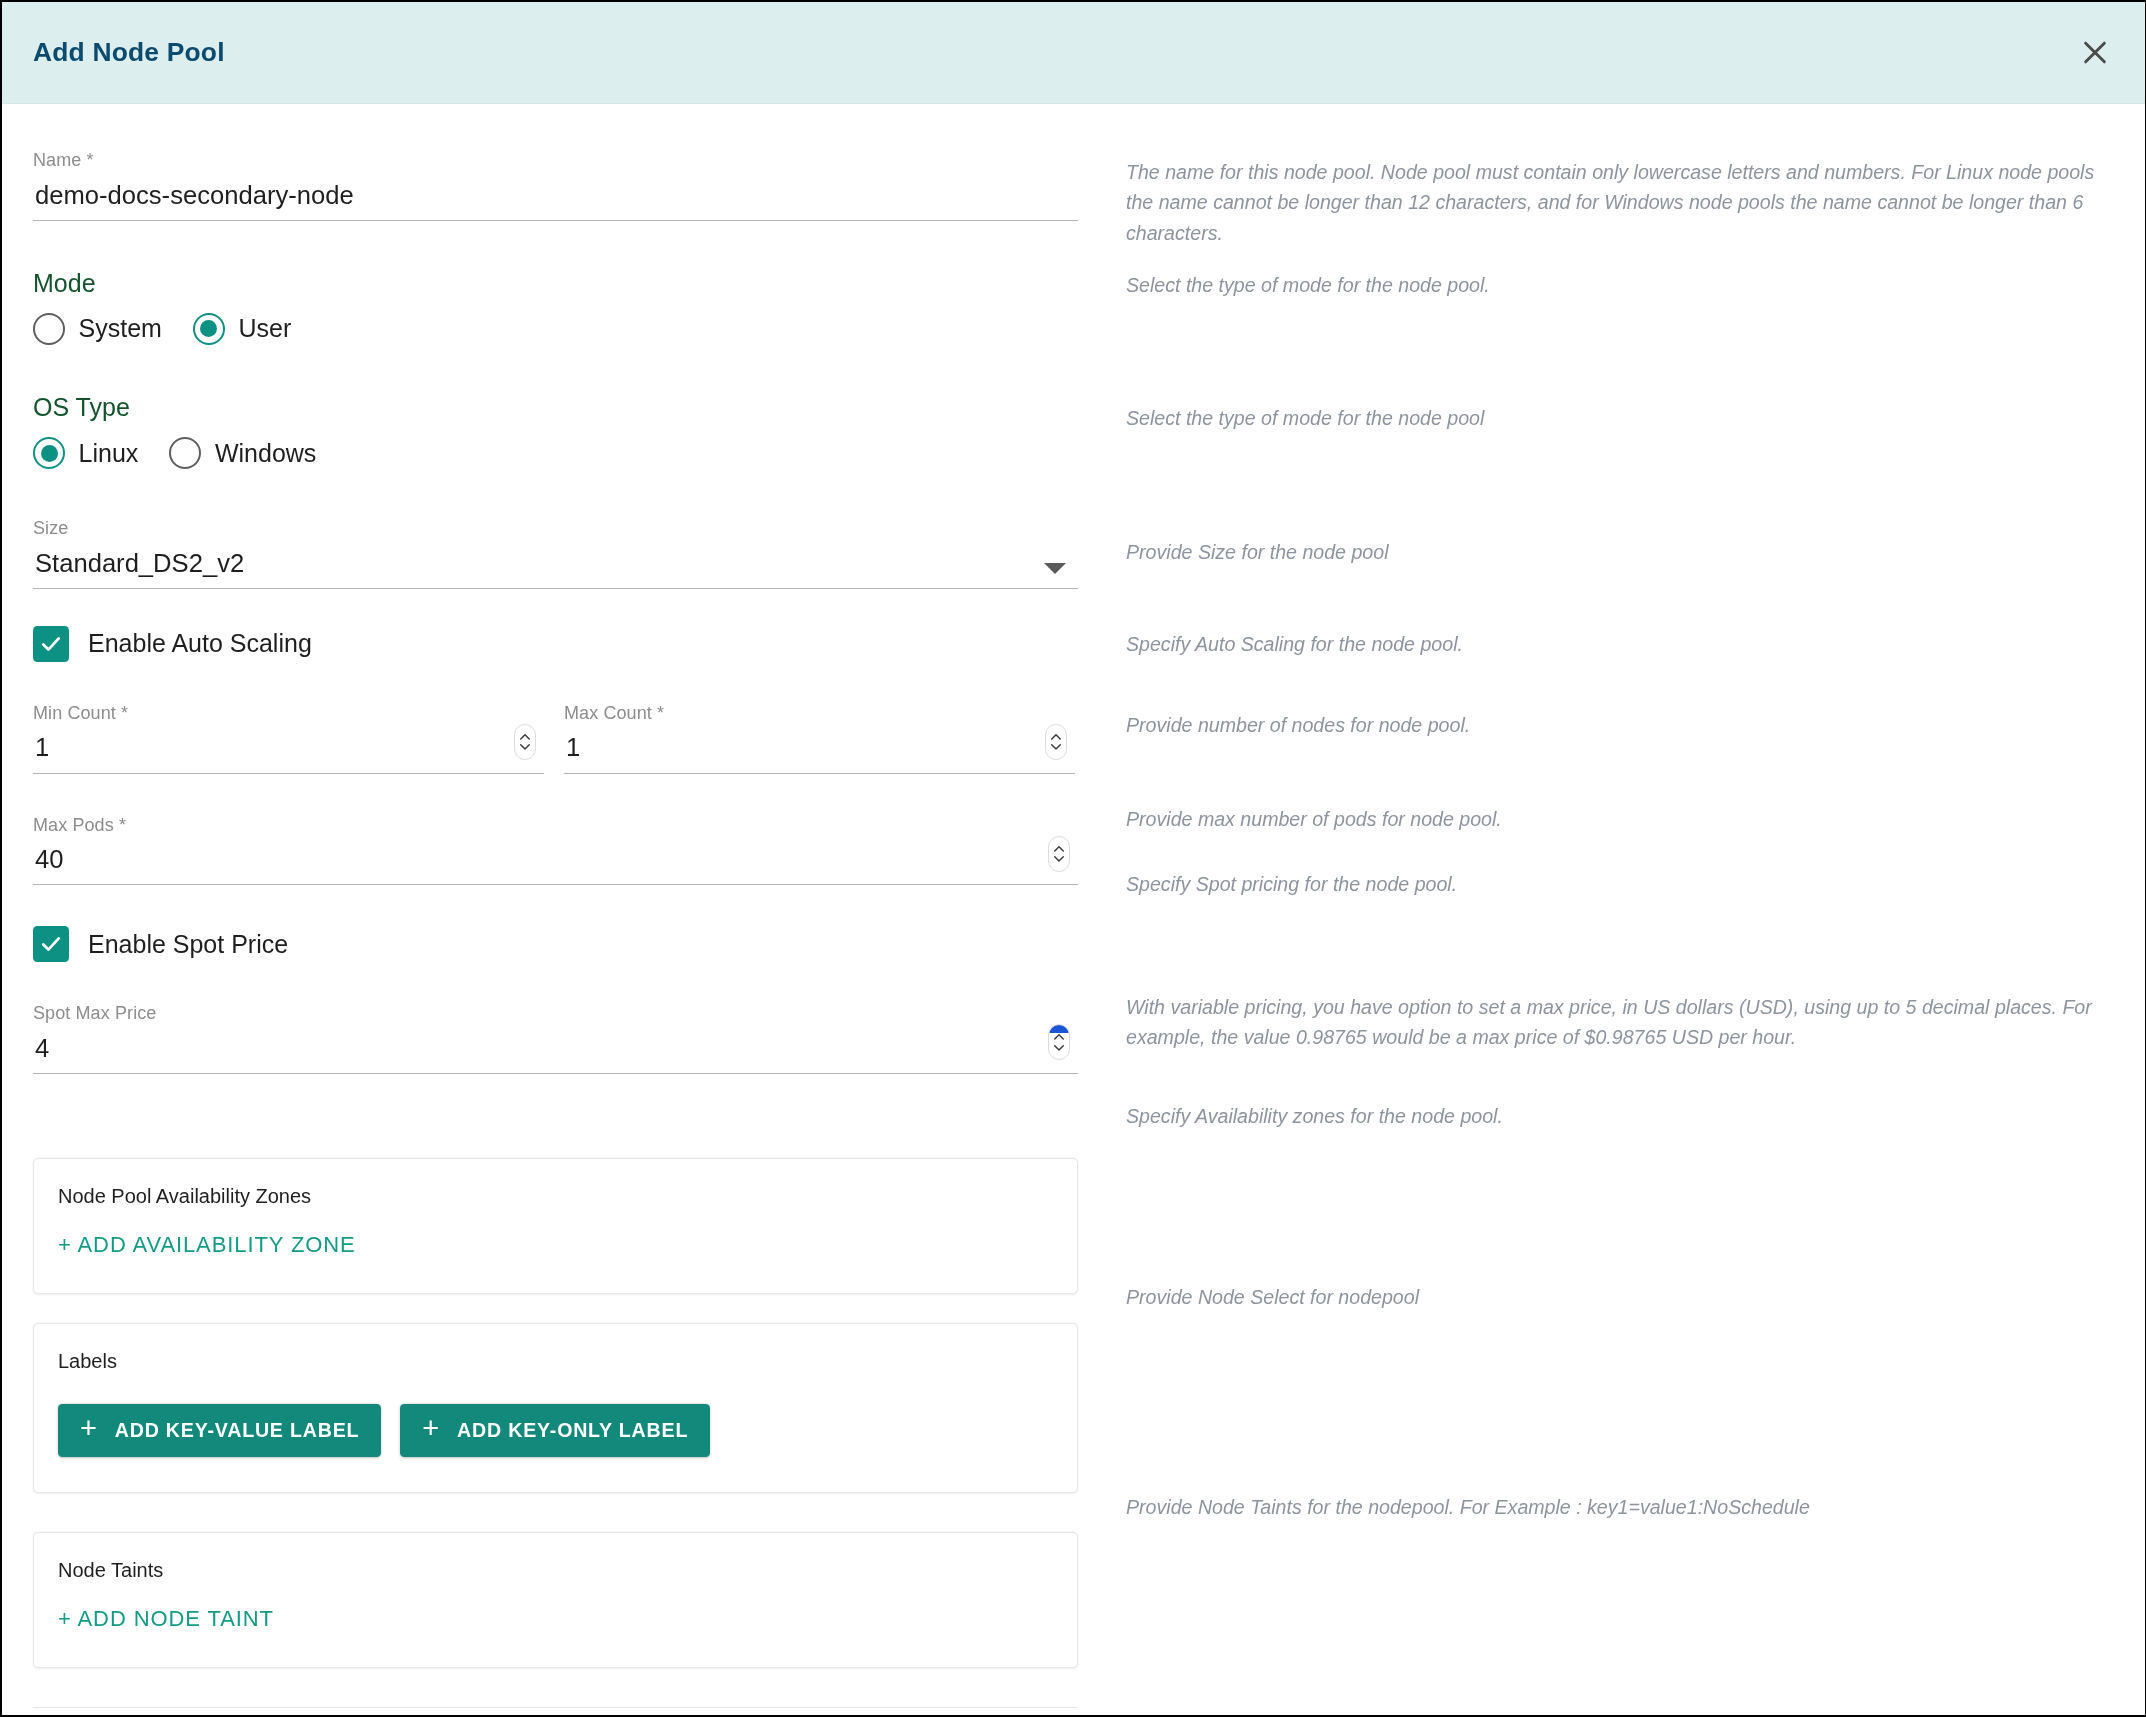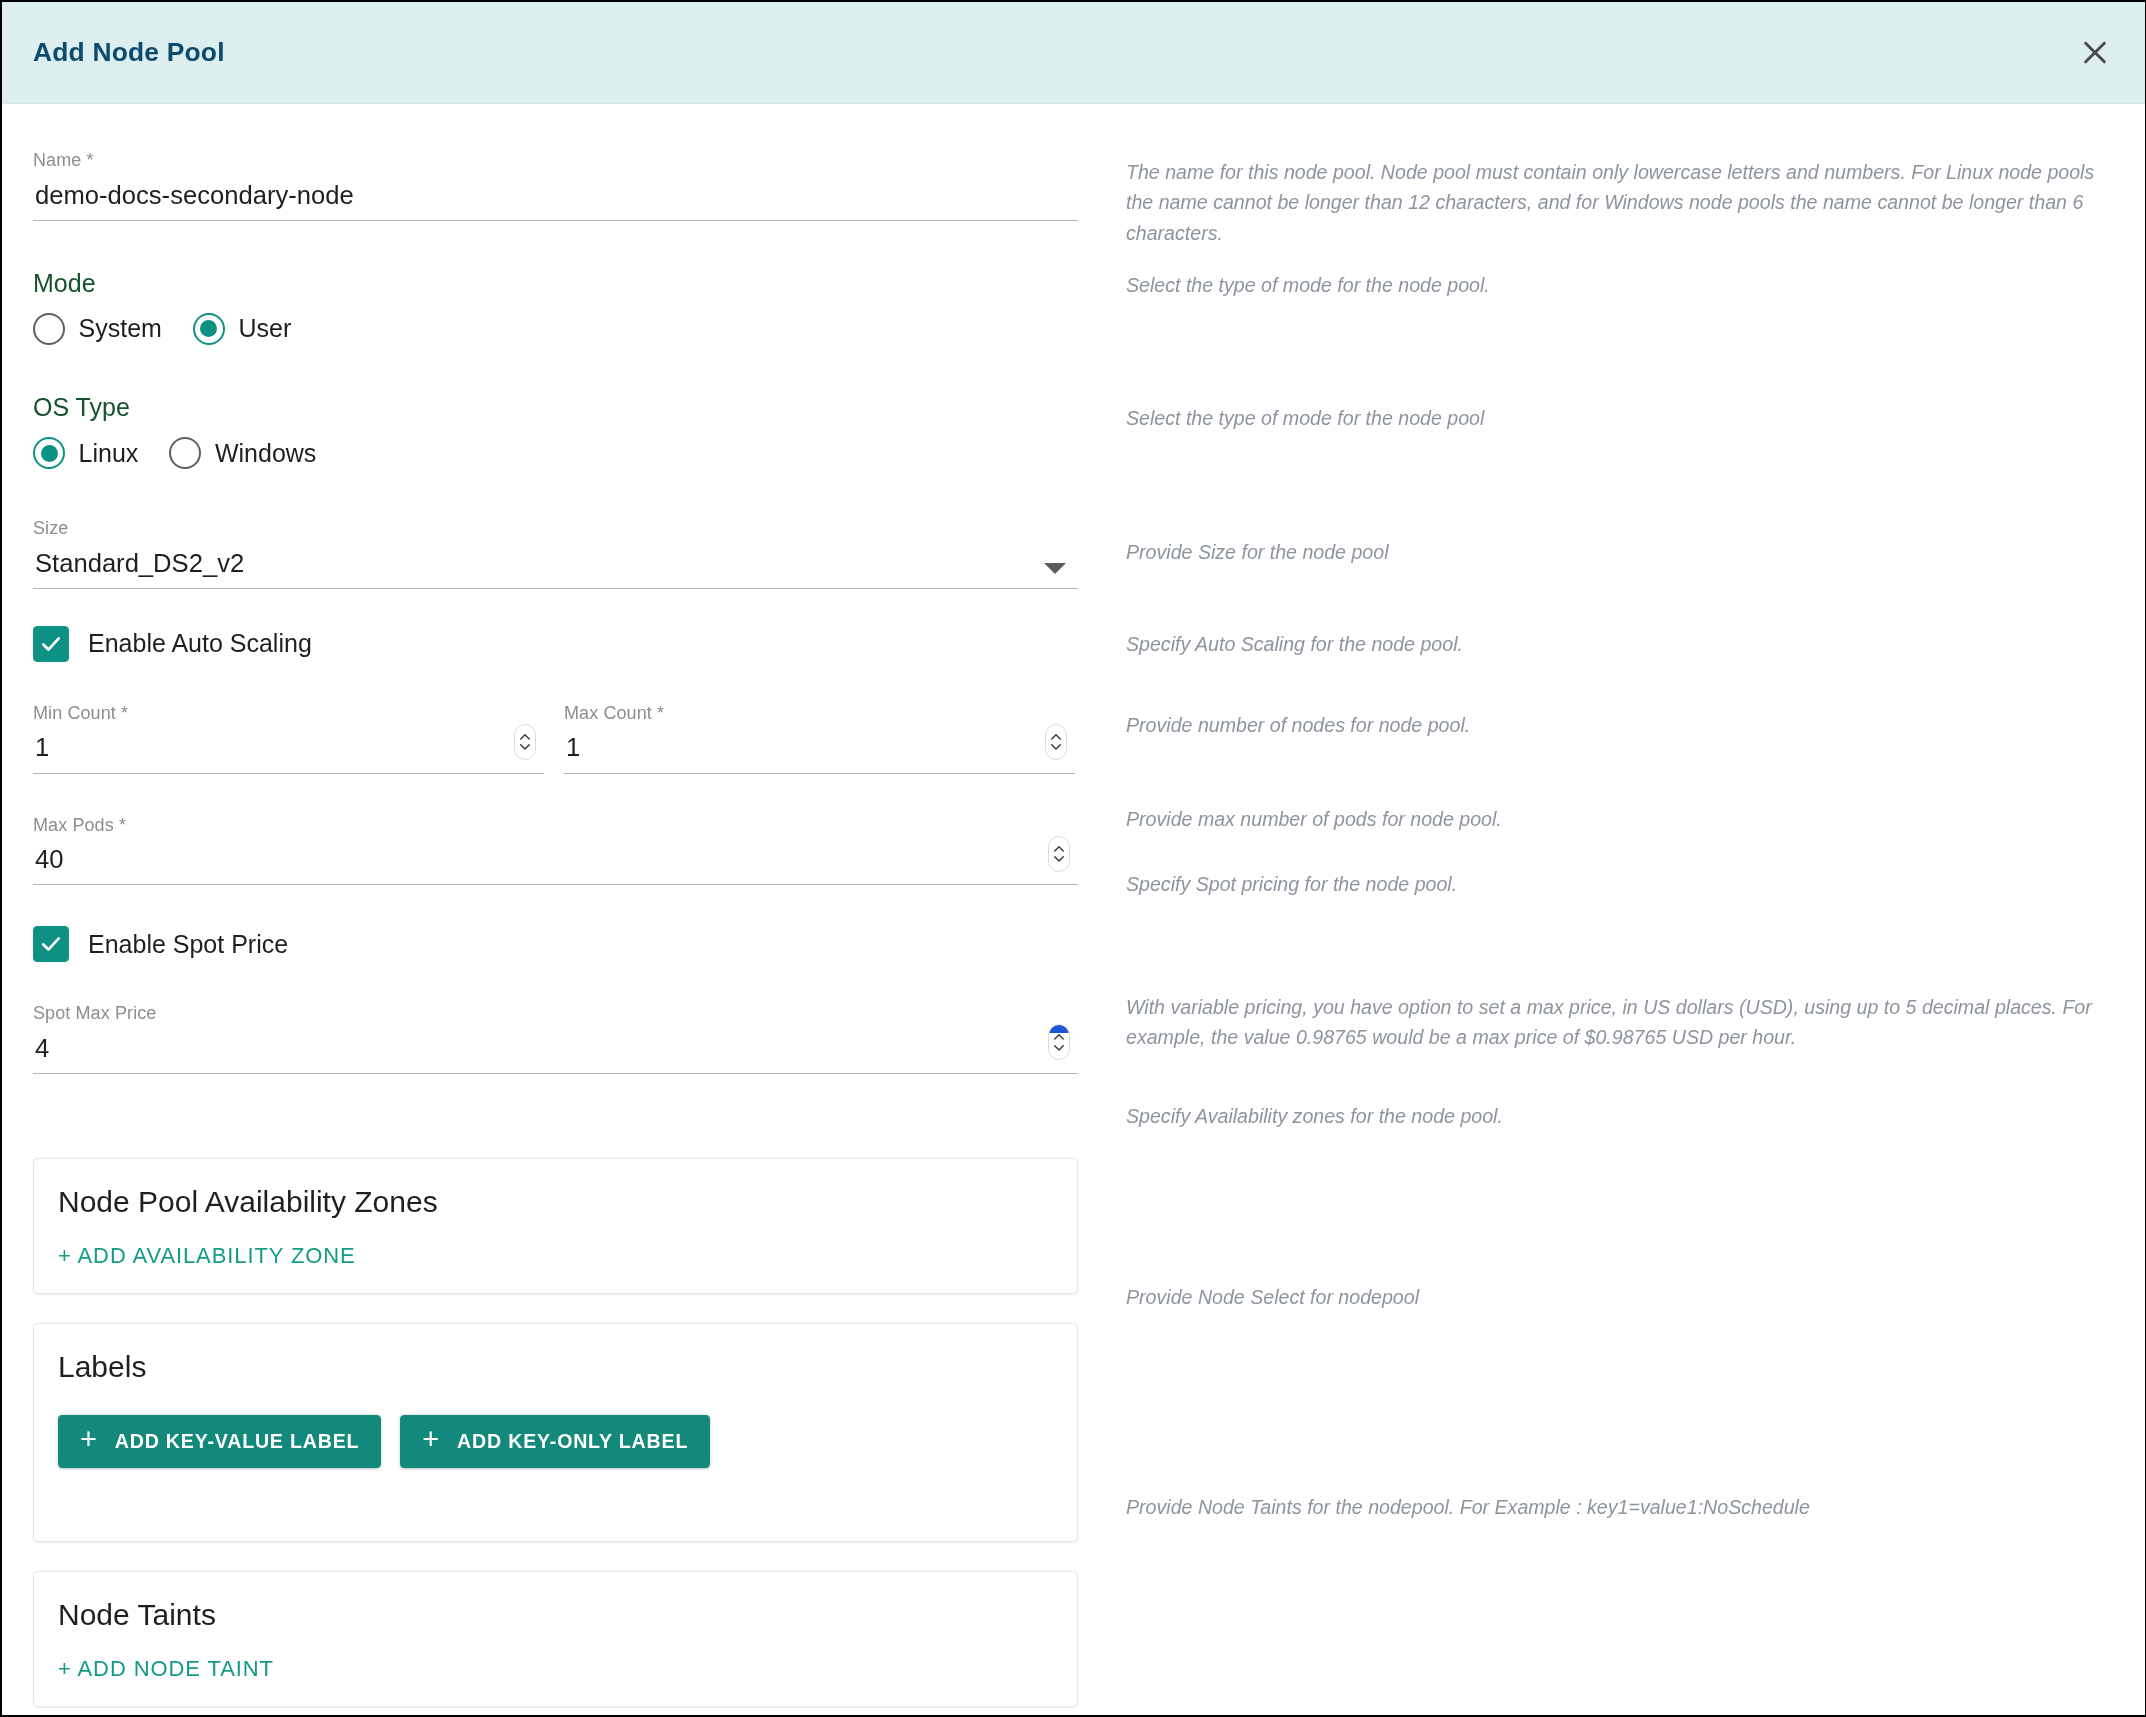--- a/index.html
+++ b/index.html
@@ -176,21 +176,21 @@
 
   
   .card {
     border: 0.9px solid #e6e6e6;
     border-radius: 5.1px;
     background: #ffffff;
     box-shadow: 0 0.9px 2.6px rgba(0,0,0,0.07);
     padding: 25.6px 24px 27px 24px;
   }
   .card-title {
-    font-size: 30px;
+    font-size: 20px;
     color: #1f1f1f;
     margin-bottom: 24px;
   }
   .link-add {
     font-size: 22px;
     color: #139b85;
     font-weight: 500;
     letter-spacing: 0.9px;
     cursor: pointer;
     display: inline-block;
@@ -380,21 +380,21 @@
             <path d="M2 2 L7 7 L12 2" stroke="#3c3c3c" stroke-width="1.7" fill="none" stroke-linecap="round" stroke-linejoin="round"></path>
           </svg>
       </span>
     </div>
 
     <div class="card" style="height:136px; margin-bottom:29px;">
       <div class="card-title">Node Pool Availability Zones</div>
       <span class="link-add">+ ADD  AVAILABILITY ZONE</span>
     </div>
 
-    <div class="card" style="height:219px; margin-bottom:29px;">
+    <div class="card" style="height:170px; margin-bottom:39px;">
       <div class="card-title" style="margin-bottom:31px;">Labels</div>
       <button class="btn-teal">
         <span class="plus">+</span>
         <span>ADD KEY-VALUE LABEL</span>
       </button>
       <button class="btn-teal" style="margin-left:15.3px;">
         <span class="plus">+</span>
         <span>ADD KEY-ONLY LABEL</span>
       </button>
     </div>

